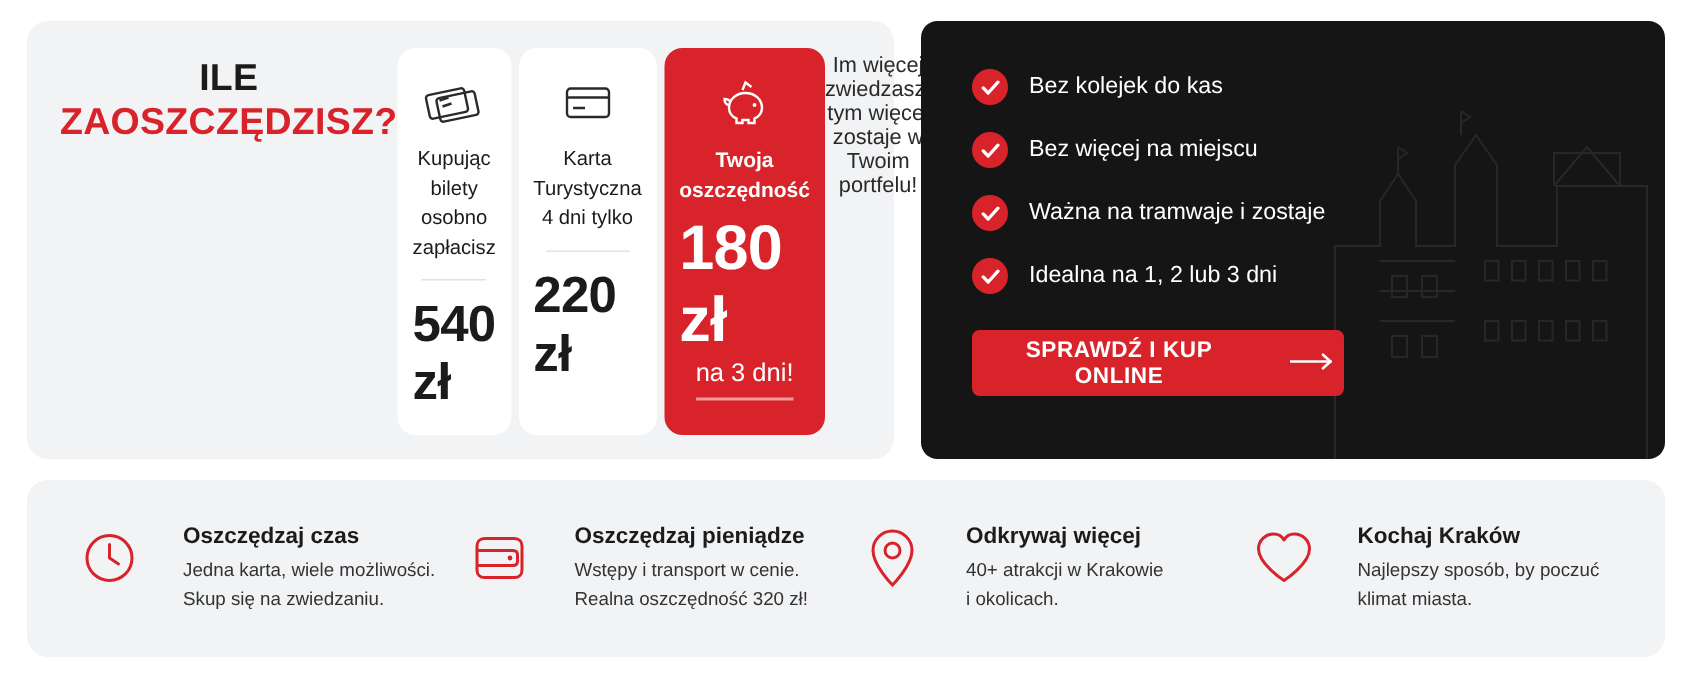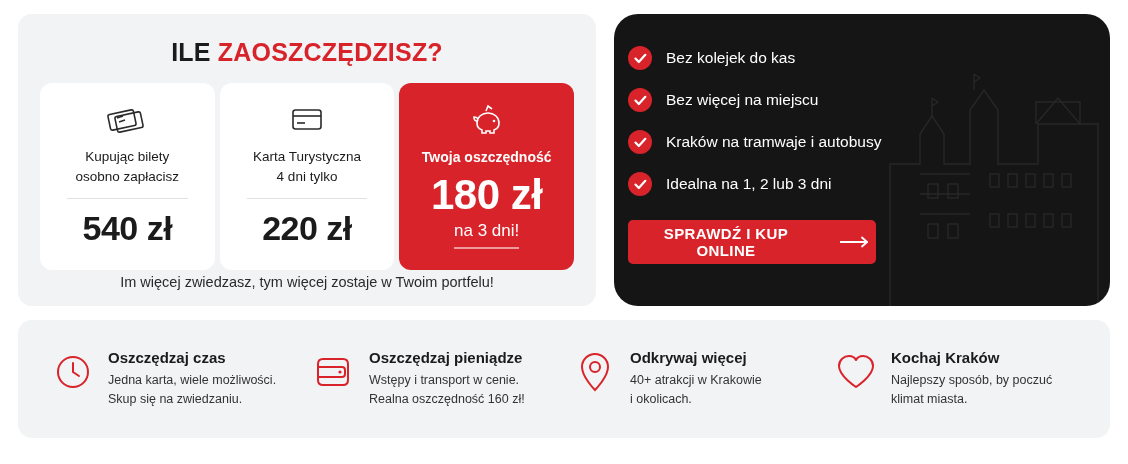--- a/index.html
+++ b/index.html
@@ -29,21 +29,20 @@
     height: 292px;
   }
 
   
   .savings-panel {
     width: 578px;
     background: #f2f3f5;
     border-radius: 14px;
     padding: 18px 22px 16px 22px;
     display: flex;
-    flex-direction: column;
   }
   .savings-title {
     text-align: center;
     font-size: 25px;
     font-weight: bold;
     color: #1b1b1b;
     letter-spacing: .2px;
     margin: 6px 0 16px 0;
   }
   .savings-title .accent { color: #d8232a; }
@@ -113,24 +112,24 @@
     text-align: center;
     font-size: 14.5px;
     color: #2a2a2a;
     margin-top: 4px;
   }
 
   
   .dark-panel {
     flex: 1;
     background: #151515;
-    border-radius: 24px;
+    border-radius: 11px;
     position: relative;
     overflow: hidden;
-    padding: 32px 14px;
+    padding: 32px 34px;
   }
   .skyline {
     position: absolute;
     right: 0;
     top: 0;
     bottom: 0;
     width: 260px;
     opacity: .5;
     pointer-events: none;
   }
@@ -189,21 +188,21 @@
     background: #f2f3f5;
     border-radius: 14px;
     display: flex;
     align-items: center;
     padding: 0 24px;
   }
   .feature {
     flex: 1;
     display: flex;
     align-items: flex-start;
-    gap: 14px;
+    gap: 28px;
     padding: 0 10px;
   }
   .feature-icon {
     width: 42px;
     height: 42px;
     flex: 0 0 auto;
     display: flex;
     align-items: center;
     justify-content: center;
     margin-top: 2px;
@@ -327,21 +326,21 @@
               </svg>
           </span>
           <span class="benefit-text">Bez więcej na miejscu</span>
         </li>
         <li>
           <span class="check">
             <svg width="13" height="11" viewBox="0 0 13 11" fill="none" stroke="#ffffff" stroke-width="2.2" stroke-linecap="round" stroke-linejoin="round">
                 <path d="M1.5 5.6 L4.8 9 L11.3 1.8"></path>
               </svg>
           </span>
-          <span class="benefit-text">Kraków na tramwaje i autobusy</span>
+          <span class="benefit-text">Ważna na tramwaje i zostaje</span>
         </li>
         <li>
           <span class="check">
             <svg width="13" height="11" viewBox="0 0 13 11" fill="none" stroke="#ffffff" stroke-width="2.2" stroke-linecap="round" stroke-linejoin="round">
                 <path d="M1.5 5.6 L4.8 9 L11.3 1.8"></path>
               </svg>
           </span>
           <span class="benefit-text">Idealna na 1, 2 lub 3 dni</span>
         </li>
       </ul>
@@ -383,21 +382,21 @@
         <svg width="42" height="36" viewBox="0 0 42 36" fill="none" stroke="#d8232a" stroke-width="2" stroke-linejoin="round">
           <path d="M5 10 c0-3 2-5 5-5 h20 c3 0 5 2 5 5 v16 c0 3-2 5-5 5 H10 c-3 0-5-2-5-5 z"></path>
           <path d="M5 13 h24 c2 0 3 1 3 3 v4 c0 2-1 3-3 3 H5"></path>
           <circle cx="27" cy="18" r="1.6" fill="#d8232a" stroke="none"></circle>
         </svg>
       </span>
       <div>
         <div class="feature-title">Oszczędzaj pieniądze</div>
         <div class="feature-desc">
           <span>Wstępy i transport w cenie.</span><br>
-          <span>Realna oszczędność 160 zł!</span>
+          <span>Realna oszczędność 320 zł!</span>
         </div>
       </div>
     </div>
 
     <div class="feature">
       <span class="feature-icon">
         <svg width="34" height="42" viewBox="0 0 34 42" fill="none" stroke="#d8232a" stroke-width="2">
           <path d="M17 39 C17 39 30 26 30 16 A13 13 0 0 0 4 16 C4 26 17 39 17 39 Z"></path>
           <circle cx="17" cy="16" r="5"></circle>
         </svg>

